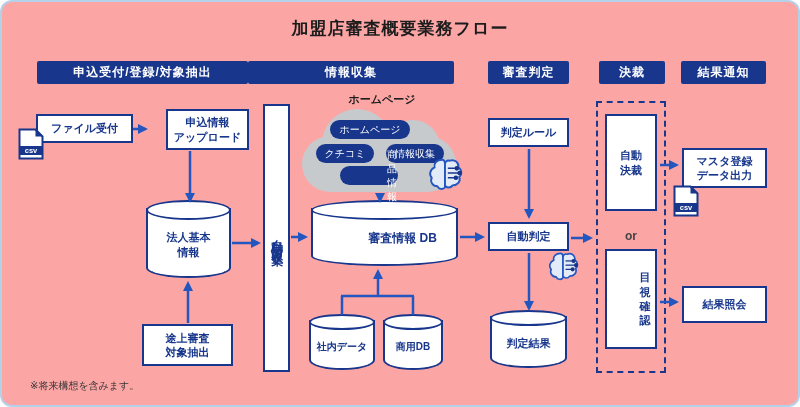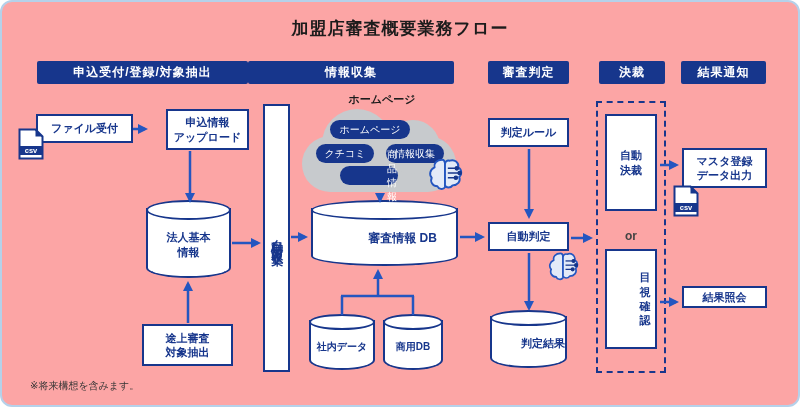--- a/index.html
+++ b/index.html
@@ -101,40 +101,40 @@
     <path d="M20 9 C20 6 22 4 25 5 C30 3 35 7 34 12 C38 14 38 20 35 22 C37 27 33 31 28 31 C26 34 21 34 20 31 Z" fill="#E3EAF8" stroke="#2456C0" stroke-width="2" stroke-linejoin="round"></path>
     <g stroke="#17368C" stroke-width="1.5" fill="#17368C">
       <line x1="23" y1="13" x2="31" y2="13"></line>
         <circle cx="32.5" cy="13" r="1.7"></circle>
       <line x1="23" y1="18" x2="34" y2="18"></line>
         <circle cx="35.5" cy="18" r="1.7"></circle>
       <line x1="23" y1="23" x2="30" y2="23"></line>
         <circle cx="31.5" cy="23" r="1.7"></circle>
     </g>
   </svg>
-  <div class="cyl sm" style="left:488px;top:314px;width:77px;height:52px;justify-content:flex-end;">
+  <div class="cyl sm" style="left:488px;top:314px;width:77px;height:52px;">
     <span class="t" style="font-size:11px;">判定結果</span>
   </div>
 
   <div class="dashed"></div>
   <div class="box ml" style="left:603px;top:112px;width:52px;height:97px;">自動
 決裁</div>
   <div class="or">or</div>
   <div class="box ml" style="left:603px;top:247px;width:52px;height:100px;padding-left:28px;">目視
 確認</div>
 
   <div class="box ml" style="left:680px;top:146px;width:85px;height:40px;">マスタ登録
 データ出力</div>
   <svg class="icon" style="left:671px;top:183px;" width="26" height="32" viewBox="0 0 26 32">
     <path d="M1.5 1.5 h16 l7 7 v22 h-23 z" fill="#fff" stroke="#17368C" stroke-width="2"></path>
     <path d="M17.5 1.5 l7 7 h-7 z" fill="#17368C"></path>
     <rect x="1.5" y="18" width="23" height="9" fill="#17368C"></rect>
     <text x="13" y="25" fill="#fff" font-size="7.5" font-weight="bold" text-anchor="middle">csv</text>
   </svg>
-  <div class="box" style="left:680px;top:284px;width:85px;height:22px;text-align:right;">結果照会</div>
+  <div class="box" style="left:680px;top:284px;width:85px;height:37px;text-align:right;">結果照会</div>
 
   <div class="note">※将来構想を含みます。</div>
 
   <svg class="arrows" width="800" height="407" viewBox="0 0 800 407">
     <defs>
       <marker id="arr" viewBox="0 0 10 10" refX="7" refY="5" markerWidth="4" markerHeight="4" orient="auto-start-reverse">
         <path d="M0 0 L10 5 L0 10 Z" fill="#2456C0"></path>
       </marker>
     </defs>
     <g stroke="#2456C0" stroke-width="2.5" fill="none">

